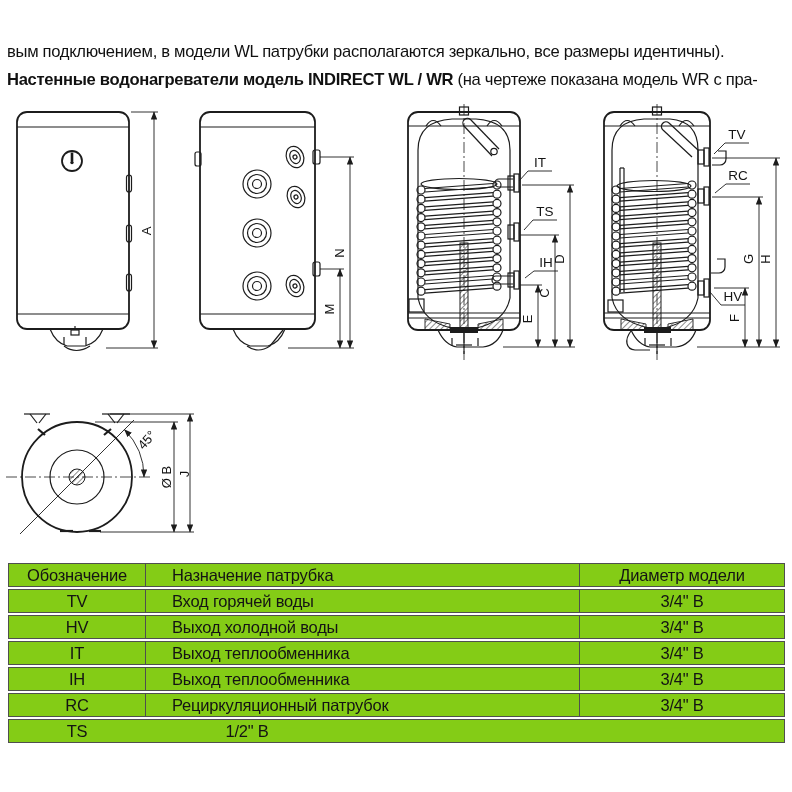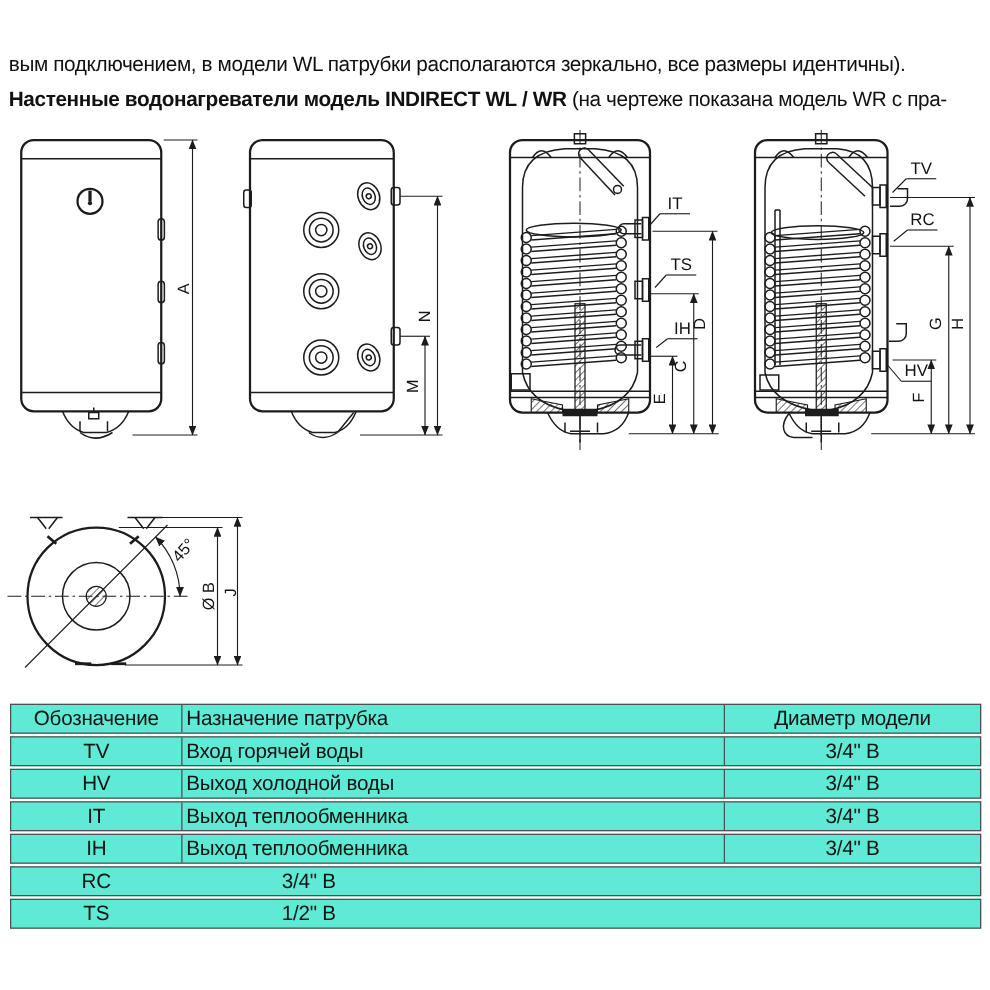--- a/index.html
+++ b/index.html
@@ -12,23 +12,23 @@
   .o{fill:none;stroke:#1c1c1c;stroke-width:1.8;stroke-linejoin:round}
   .m{fill:none;stroke:#1c1c1c;stroke-width:1.2}
   .d{fill:none;stroke:#1c1c1c;stroke-width:0.9}
   .cl{fill:none;stroke:#1c1c1c;stroke-width:0.8;stroke-dasharray:11 3 2 3}
   .hv{stroke:#1c1c1c;stroke-width:2.2}
   svg text{fill:#141414;font-family:"Liberation Sans",sans-serif}
   .lt{font-size:13.5px}
   .dt{font-size:13px}
   .tbl{position:absolute;left:8px;top:563px;width:777px;font-size:16.5px;letter-spacing:-0.2px}
   .trow{display:flex;align-items:stretch;height:24px;border:1.5px solid #4f4f4f;
-        margin-bottom:2px;background:#5eead4;box-sizing:border-box}
+        margin-bottom:2px;background:#84cc16;box-sizing:border-box}
   .c1{width:136px;display:flex;align-items:center;justify-content:center}
-  .c2{flex:1;display:flex;align-items:center;padding-left:3px;
+  .c2{flex:1;display:flex;align-items:center;padding-left:26px;
       border-left:1.5px solid #4f4f4f;border-right:1.5px solid #4f4f4f}
   .c3{width:204px;display:flex;align-items:center;justify-content:center}
 </style>
 </head>
 <body>
 
 <div class="page">
 
   <div class="hdr">
     <div>вым подключением, в модели WL патрубки располагаются зеркально, все размеры идентичны).</div>
@@ -309,20 +309,21 @@
       <div class="c2">Выход теплообменника</div>
       <div class="c3">3/4" В</div>
     </div>
     <div class="trow">
       <div class="c1">IH</div>
       <div class="c2">Выход теплообменника</div>
       <div class="c3">3/4" В</div>
     </div>
     <div class="trow">
       <div class="c1">RC</div>
+      <div class="c2">Рециркуляционный патрубок</div>
       <div class="c3">3/4" В</div>
     </div>
     <div class="trow">
       <div class="c1">TS</div>
       <div class="c3">1/2" В</div>
     </div>
   </div>
 
 </div>
 

